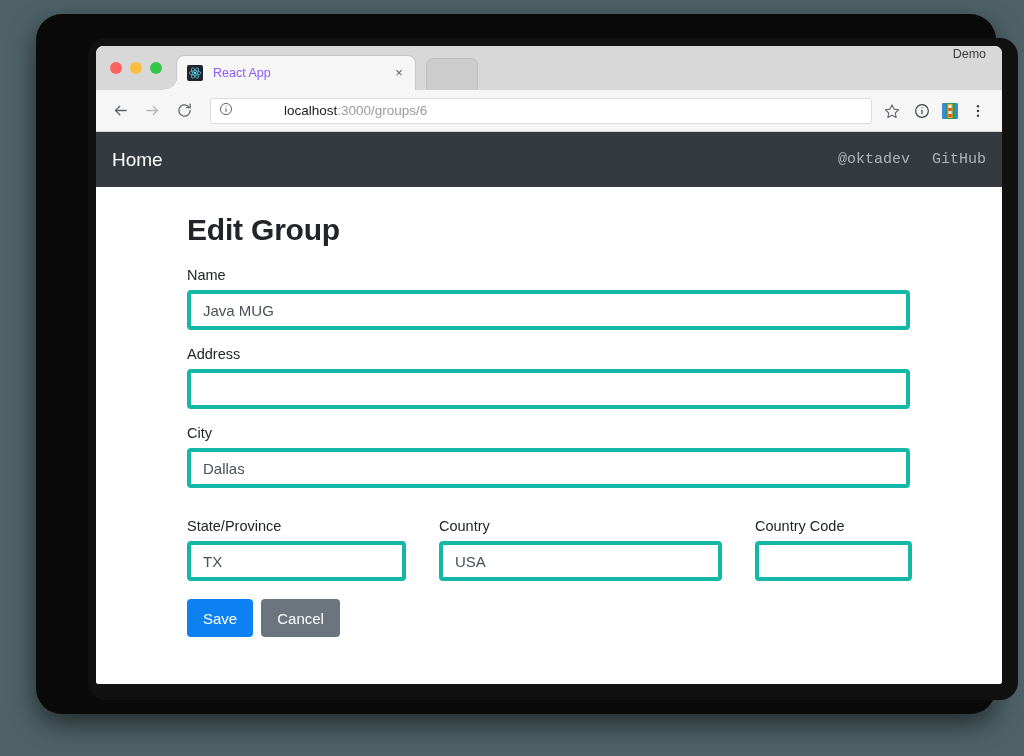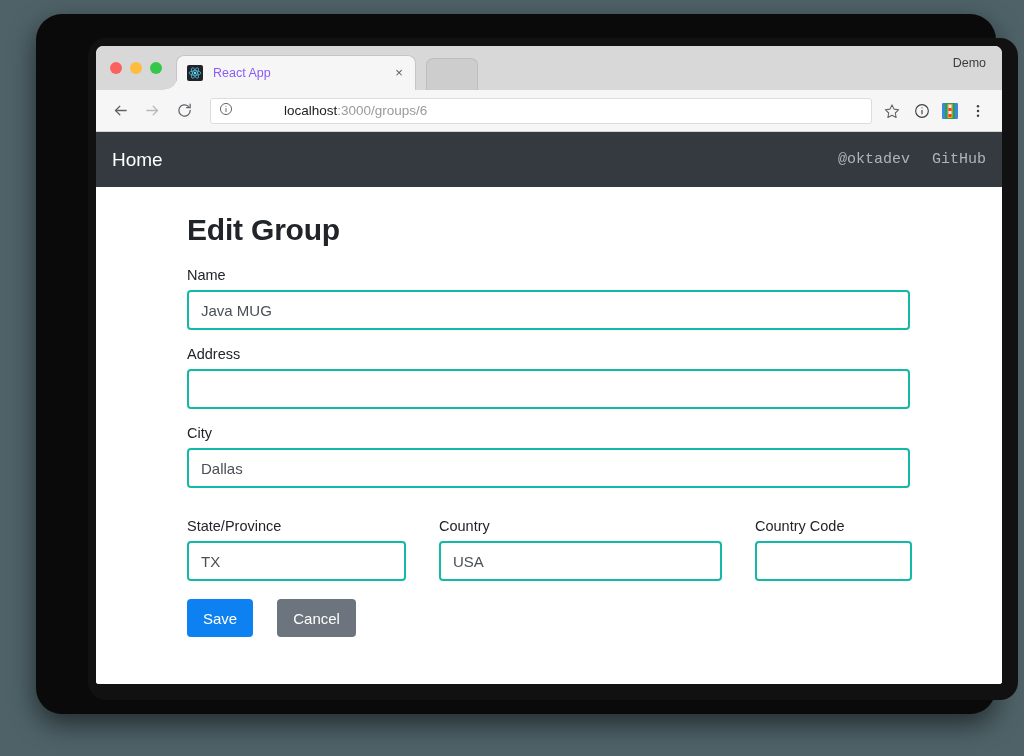--- a/index.html
+++ b/index.html
@@ -109,21 +109,21 @@
     position: absolute;
     left: 330px; top: 12px;
     width: 52px; height: 32px;
     background: #cdcdcd;
     border: 1px solid #bdbdbd;
     border-bottom: none;
     border-radius: 7px 7px 0 0;
   }
   #profile-label {
     position: absolute;
-    right: 16px; top: 10px;
+    right: 16px; top: 1px;
     font-size: 12.5px;
     color: #3c3c3c;
   }
 
   
   #toolbar {
     position: relative;
     height: 42px;
     background: #f6f6f6;
     border-bottom: 1px solid #d3d3d3;
@@ -227,42 +227,42 @@
     display: block;
     font-size: 14.5px;
     color: #212529;
     margin-bottom: 7px;
   }
   .form-input {
     display: block;
     width: 723px;
     height: 40px;
     background: #ffffff;
-    border: 2px solid #14b8a6;
+    border: 4px solid #14b8a6;
     border-radius: 4px;
     font-size: 15px;
     color: #495057;
     padding: 0 12px;
     font-family: "Liberation Sans", sans-serif;
     outline: none;
   }
   #form-row {
     display: flex;
     gap: 33px;
     margin-bottom: 18px;
     margin-top: 30px;
   }
   #form-row .form-group { margin-bottom: 0; }
   .input-sm { width: 219px; }
   .input-md { width: 283px; }
   .input-xs { width: 157px; }
 
   #button-row {
     display: flex;
-    gap: 24px;
+    gap: 8px;
     align-items: flex-start;
   }
   .btn {
     height: 38px;
     border: none;
     border-radius: 4px;
     font-size: 15px;
     color: #ffffff;
     padding: 0 16px;
     cursor: pointer;

